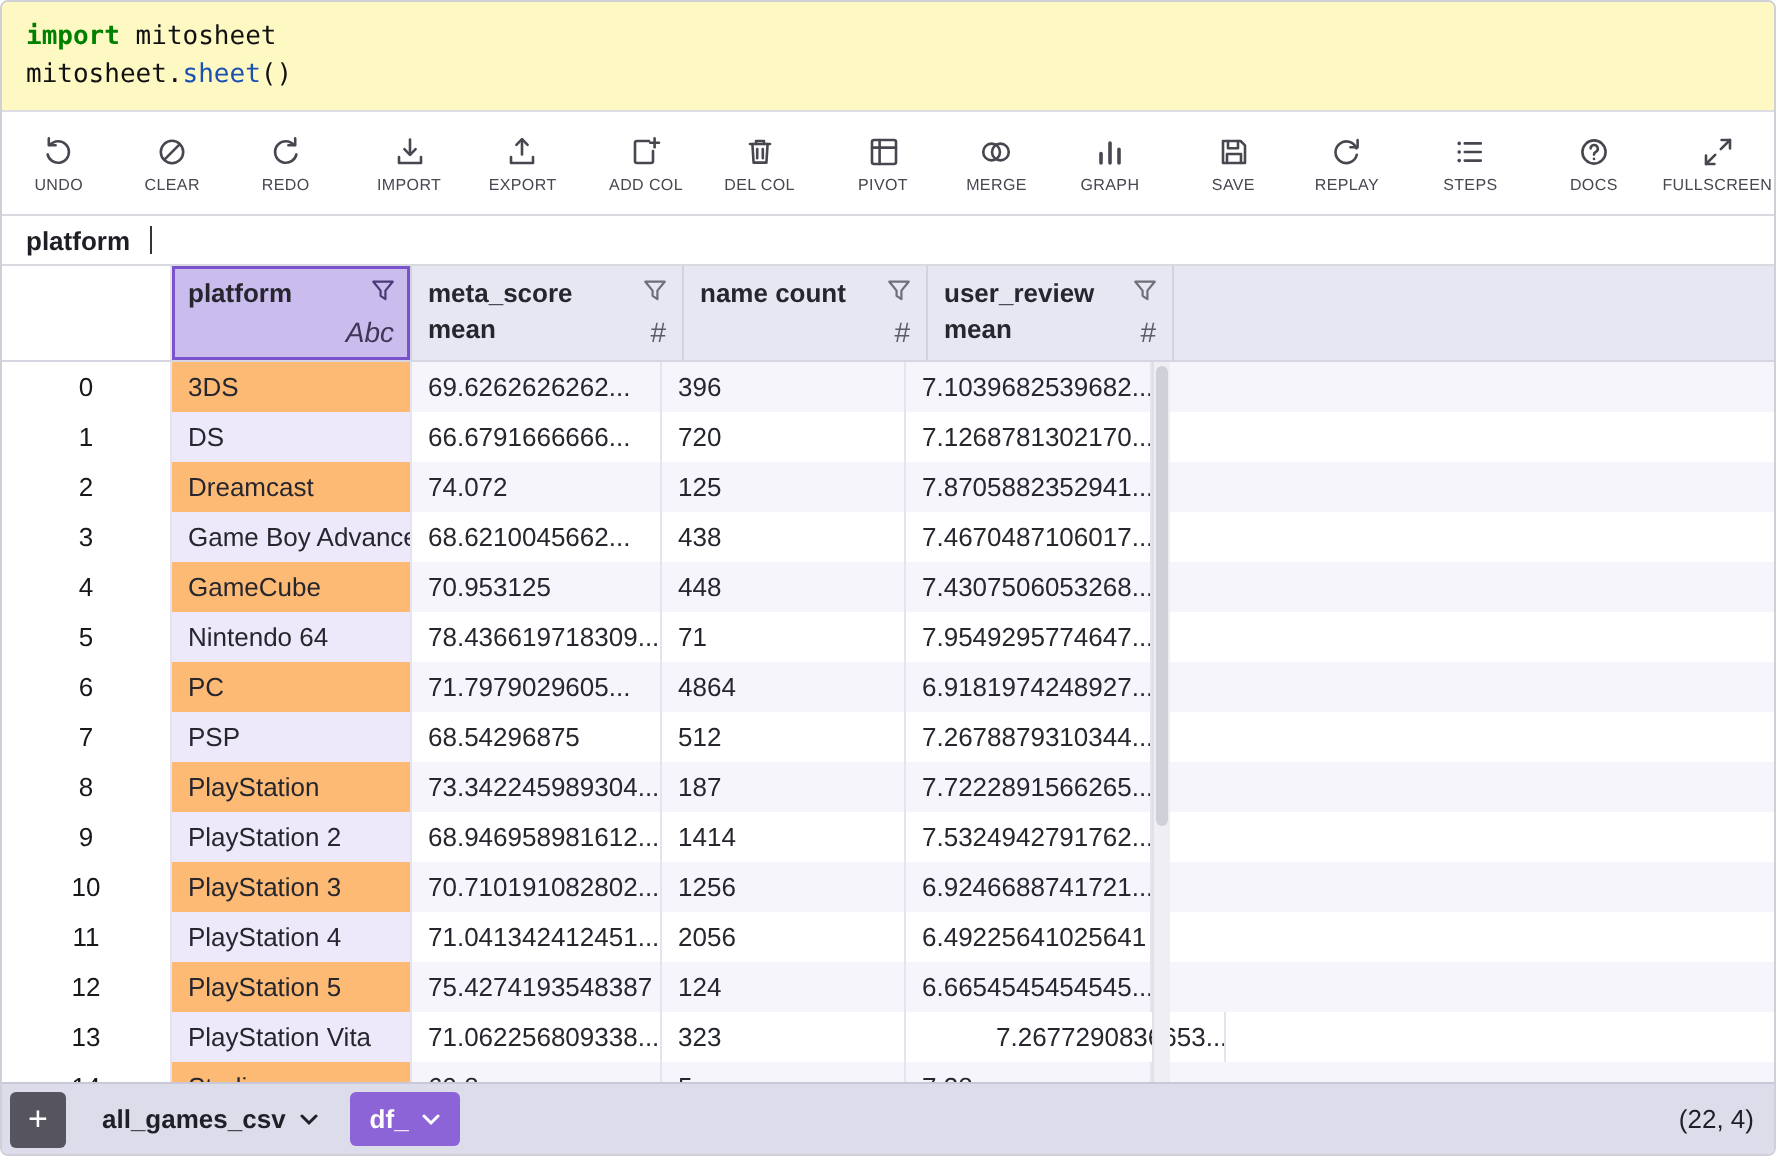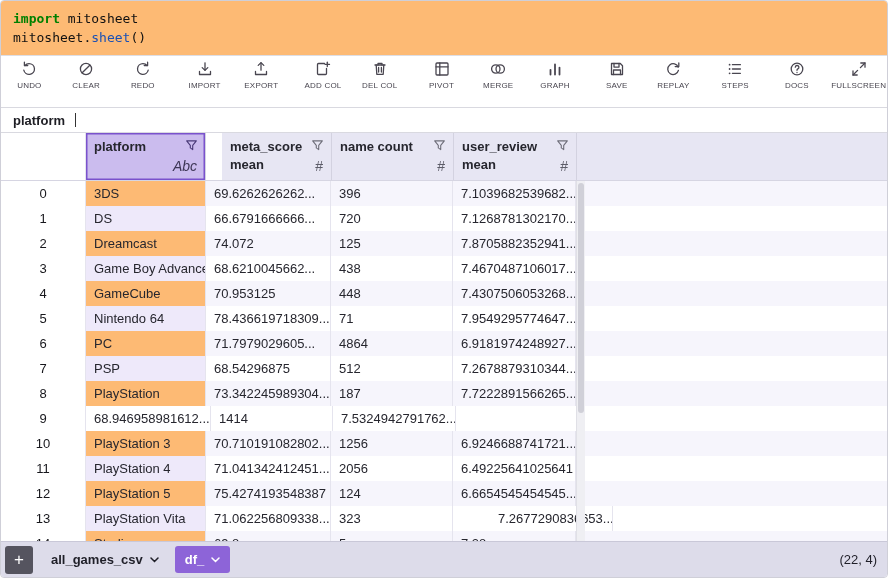--- a/index.html
+++ b/index.html
@@ -1,25 +1,25 @@
 <!DOCTYPE html>
 <html><head>
 <meta charset="utf-8">
 <style>
   *{box-sizing:border-box;margin:0;padding:0}
   html,body{width:888px;height:578px;background:#fff;font-family:"Liberation Sans",sans-serif;}
   .app{width:888px;height:578px;border:1px solid #cfcfd8;border-radius:4px;display:flex;flex-direction:column;overflow:hidden;background:#fff}
 
   
-  .code{background:#fdba74;border-bottom:1px solid #dedee4;padding:8px 12px;font-family:"DejaVu Sans Mono",monospace;font-size:13px;line-height:19px;color:#111}
+  .code{background:#fef9c3;border-bottom:1px solid #dedee4;padding:8px 12px;font-family:"DejaVu Sans Mono",monospace;font-size:13px;line-height:19px;color:#111}
   .kw{color:#008000;font-weight:bold}
   .fn{color:#1a50b4}
 
   
-  .toolbar{height:52px;display:flex;align-items:flex-start;padding:2px 0;border-bottom:1px solid #d9d9e0;background:#fff}
+  .toolbar{height:52px;display:flex;align-items:center;padding:2px 0;border-bottom:1px solid #d9d9e0;background:#fff}
   .tb-item{flex:1;display:flex;flex-direction:column;align-items:center;justify-content:center;gap:3px;border:none;background:none;min-width:50px;padding:2px 4px;cursor:pointer;color:#494650;font-family:inherit}
   .tb-label{font-size:8px;letter-spacing:.2px;color:#494650;white-space:nowrap}
   .icon svg{display:block}
   .tb-sep{width:1px;background:#e2e2e8;margin:7px 2px}
 
   
   .formula{height:25px;display:flex;align-items:center;padding:0 12px;border-bottom:1px solid #d9d9e0;font-size:13px;font-weight:bold;color:#1e1e24;background:#fff}
   .cursor{width:1px;height:14px;background:#333;margin-left:10px}
 
   
@@ -260,21 +260,21 @@
     <div class="header-row">
       <div class="th-idx"></div>
       <div class="th selected" style="width: 120px;">
           <div class="th-title">platform</div>
           <div class="th-agg"></div>
           <span class="filter"><svg width="13" height="13" viewBox="0 0 14 14">
               <path d="M1.8 2h10.4L8.3 6.8v4.6L5.7 9.6V6.8z" fill="none" stroke="currentColor" stroke-width="1.2" stroke-linejoin="round"></path>
             </svg></span>
           <span class="dtype abc">Abc</span>
         </div>
-        <div class="th" style="width: 110px; margin-left: 16px;">
+        <div class="th" style="width: 136px;">
           <div class="th-title">meta_score</div>
           <div class="th-agg">mean</div>
           <span class="filter"><svg width="13" height="13" viewBox="0 0 14 14">
               <path d="M1.8 2h10.4L8.3 6.8v4.6L5.7 9.6V6.8z" fill="none" stroke="currentColor" stroke-width="1.2" stroke-linejoin="round"></path>
             </svg></span>
           <span class="dtype">#</span>
         </div>
         <div class="th" style="width: 122px;">
           <div class="th-title">name count</div>
           <div class="th-agg"></div>
@@ -352,20 +352,21 @@
         </div>
         <div class="tr even">
           <div class="td idx">8</div>
           <div class="td selcol" style="width: 120px;">PlayStation</div>
           <div class="td" style="width: 125px;">73.342245989304...</div>
           <div class="td" style="width: 122px;">187</div>
           <div class="td" style="width: 123px;">7.7222891566265...</div>
         </div>
         <div class="tr odd">
           <div class="td idx">9</div>
+          <div class="td selcol" style="width: 120px;">PlayStation 2</div>
           <div class="td" style="width: 125px;">68.946958981612...</div>
           <div class="td" style="width: 122px;">1414</div>
           <div class="td" style="width: 123px;">7.5324942791762...</div>
         </div>
         <div class="tr even">
           <div class="td idx">10</div>
           <div class="td selcol" style="width: 120px;">PlayStation 3</div>
           <div class="td" style="width: 125px;">70.710191082802...</div>
           <div class="td" style="width: 122px;">1256</div>
           <div class="td" style="width: 123px;">6.9246688741721...</div>

